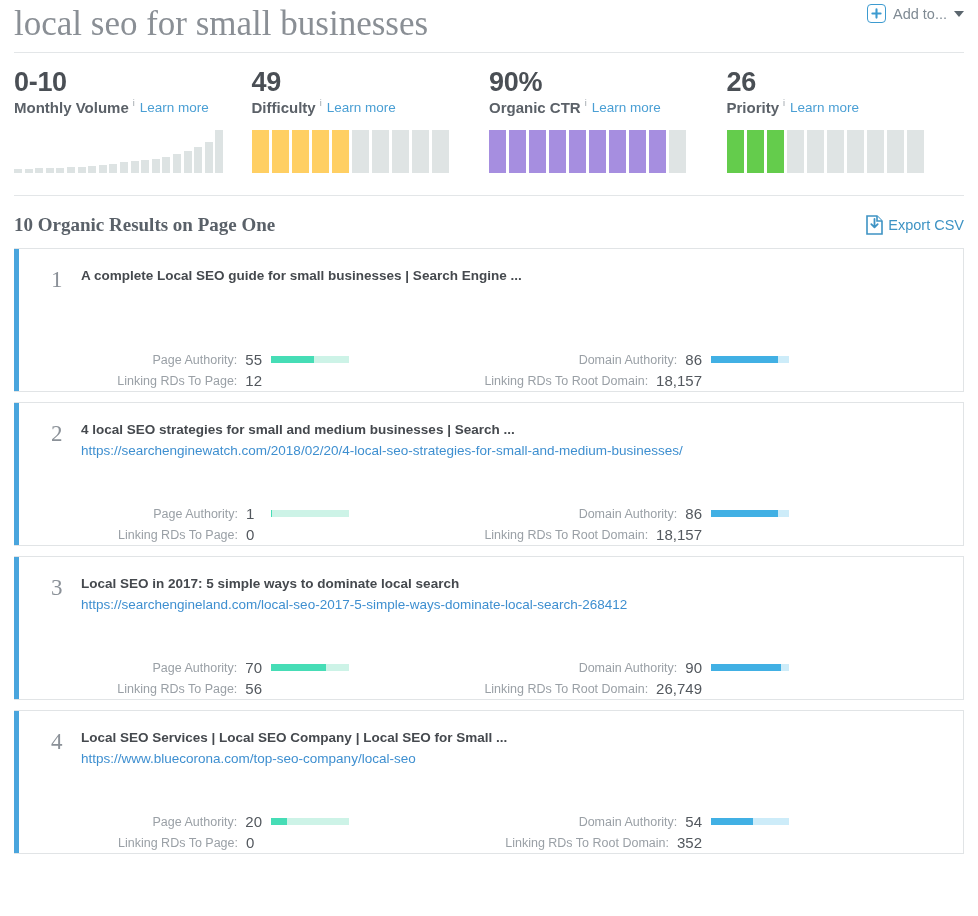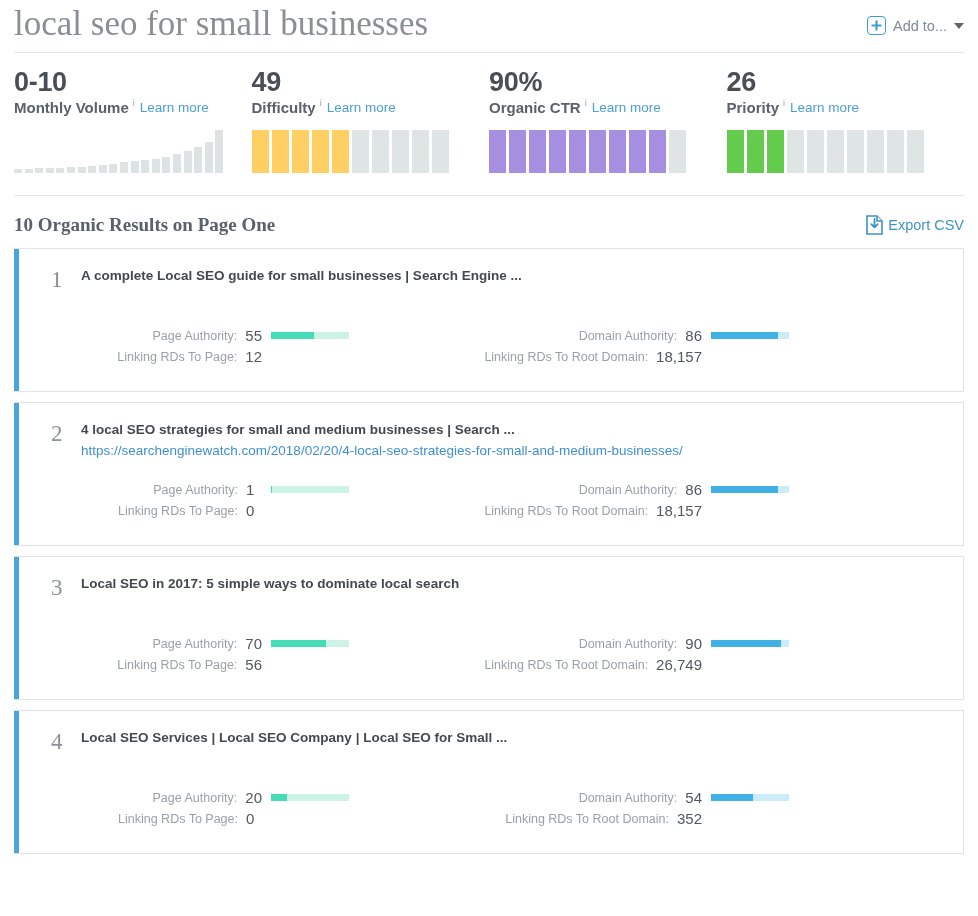--- a/index.html
+++ b/index.html
@@ -21,21 +21,21 @@
     font-family: "Liberation Serif", serif;
     font-size: 35px;
     font-weight: 400;
     color: #8a8f95;
     letter-spacing: 0px;
     line-height: 40px;
     white-space: nowrap;
   }
   .addto {
     display:flex; align-items:center; gap:7px;
-    margin-top: 12px; white-space:nowrap;
+    white-space:nowrap;
   }
   .plus-box {
     width:19px; height:19px; border:1px solid #3d9bd0; border-radius:4px;
     display:flex; align-items:center; justify-content:center;
     color:#3d9bd0; flex:none;
   }
   .plus-box svg { display:block; }
   .addto-label { color:#7f8a93; font-size:14.5px; }
   .caret { width:0;height:0;border-left:5px solid transparent;border-right:5px solid transparent;border-top:6px solid #5b666e; }
 
@@ -97,21 +97,21 @@
     position:absolute; left:62px; top:19px; right:20px;
     font-size:13.5px; font-weight:bold; color:#45494e;
     white-space:nowrap; overflow:hidden;
   }
   .res-url {
     position:absolute; left:62px; top:40px; right:20px;
     font-size:13.5px; color:#3e8fd0;
     white-space:nowrap; overflow:hidden;
   }
 
-  .stats { position:absolute; left:0; top:76px; width:100%; }
+  .stats { position:absolute; left:0; top:100px; width:100%; }
   .stat-row { display:flex; height:21px; align-items:center; }
   .col { display:flex; align-items:center; }
   .col.left { width:330px; }
   .col.right { width:440px; }
   .s-label {
     font-size:12.5px; color:#9aa0a6; text-align:right;
     flex:1; padding-right:8px; white-space:nowrap;
   }
   .s-val {
     font-size:15px; color:#53585e; width:auto; min-width:16px;
@@ -334,20 +334,21 @@
               </div>
             </div>
           </div>
         </div>
       </div>
       <div class="card">
         <div class="accent"></div>
         <div class="card-body">
           <div class="rank">3</div>
           <div class="res-title">Local SEO in 2017: 5 simple ways to dominate local search</div>
+          <div class="res-url">https://searchengineland.com/local-seo-2017-5-simple-ways-dominate-local-search-268412</div>
           <div class="stats">
             <div class="stat-row">
               <div class="col left">
                 <span class="s-label">Page Authority:</span>
                 <span class="s-val">70</span>
                 <span class="minibar pa">
                   <span class="fill" style="width: 70%;"></span>
                 </span>
               </div>
               <div class="col right">
@@ -371,20 +372,21 @@
               </div>
             </div>
           </div>
         </div>
       </div>
       <div class="card">
         <div class="accent"></div>
         <div class="card-body">
           <div class="rank">4</div>
           <div class="res-title">Local SEO Services | Local SEO Company | Local SEO for Small ...</div>
+          <div class="res-url">https://www.bluecorona.com/top-seo-company/local-seo</div>
           <div class="stats">
             <div class="stat-row">
               <div class="col left">
                 <span class="s-label">Page Authority:</span>
                 <span class="s-val">20</span>
                 <span class="minibar pa">
                   <span class="fill" style="width: 20%;"></span>
                 </span>
               </div>
               <div class="col right">

